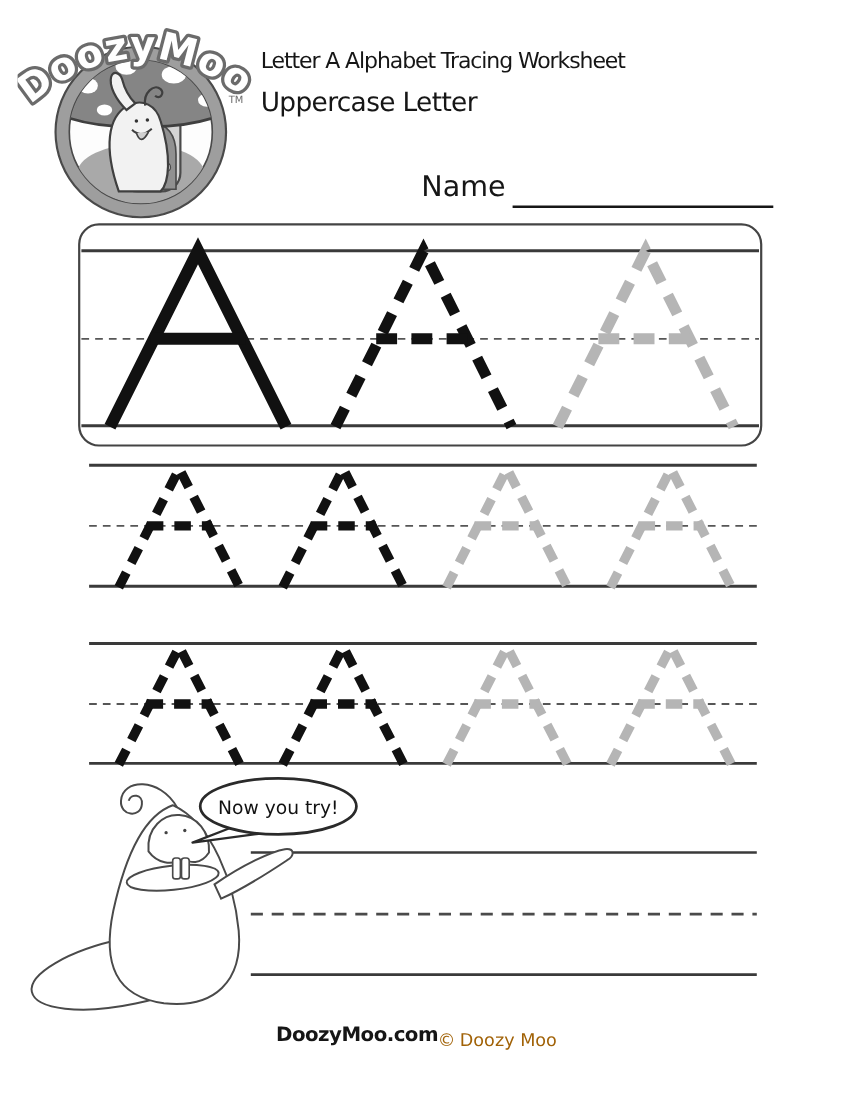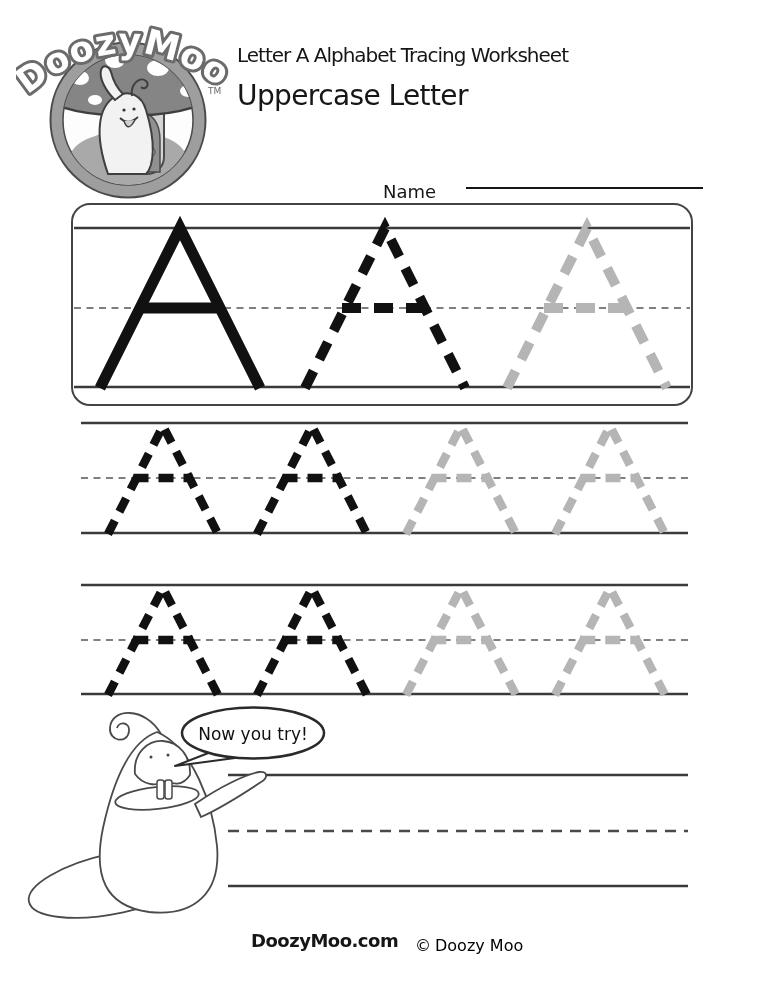--- a/index.html
+++ b/index.html
@@ -2,24 +2,24 @@
 <html><head>
 <meta charset="utf-8">
 <style>
   html,body{margin:0;padding:0}
   body{
     width:768px;height:994px;background:#ffffff;position:relative;overflow:hidden;
     font-family:"DejaVu Sans", sans-serif;color:#161616;
   }
   .abs{position:absolute}
   .page-title{left:237px;top:43px;font-size:20px;letter-spacing:-1px;white-space:nowrap}
-  .page-subtitle{left:237px;top:79px;font-size:28px;letter-spacing:-0.6px;white-space:nowrap}
-  .name-label{left:383px;top:181px;font-size:18px}
+  .page-subtitle{left:237px;top:79px;font-size:24px;letter-spacing:-0.6px;white-space:nowrap}
+  .name-label{left:383px;top:155px;font-size:26px}
   .footer-site{left:251px;top:930px;font-size:18px;font-weight:bold;letter-spacing:-0.5px}
-  .footer-copy{left:415px;top:936px;font-size:16px;color:#000000;white-space:nowrap}
+  .footer-copy{left:398px;top:936px;font-size:16px;color:#a16207;white-space:nowrap}
   .footer-copy .sym{font-size:16px;margin-right:4px}
   svg{display:block}
 </style>
 </head>
 <body>
 
 <svg class="abs" id="logo-svg" style="left:16px;top:6px" width="220" height="196" viewBox="0 0 220 196">
   <defs>
     <path id="brandArc" d="M 8,92 Q 110,4 212,88" fill="none"></path>
     <clipPath id="logoClip">

